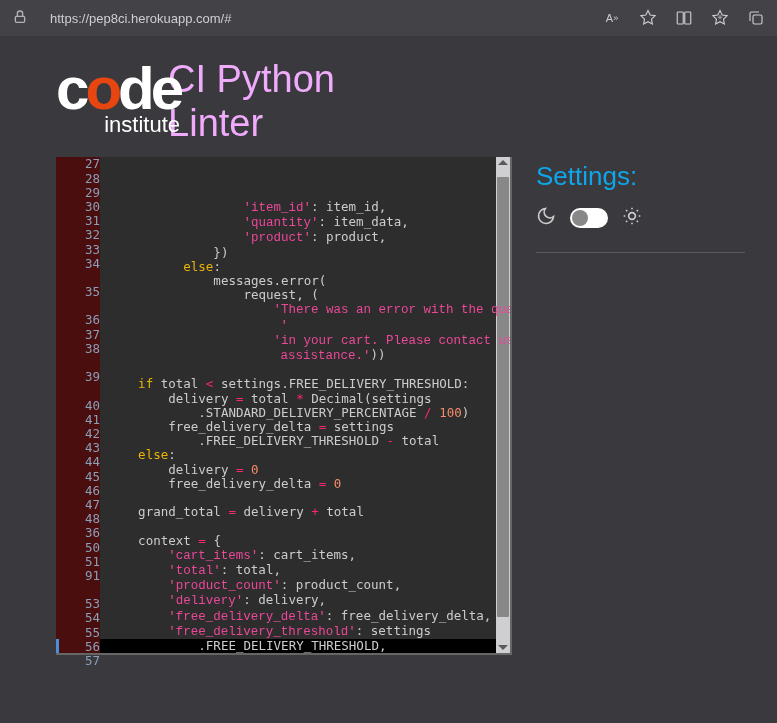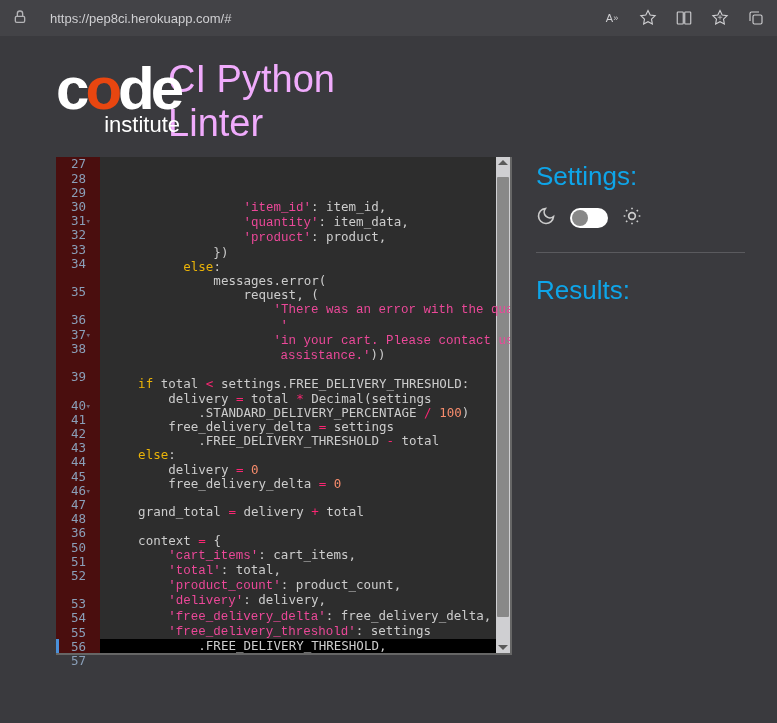--- a/index.html
+++ b/index.html
@@ -70,21 +70,21 @@
     .editor {
       display: flex;
       height: 100%;
       font-family: "Consolas", "Monaco", monospace;
       font-size: 12.5px;
       line-height: 14.2px;
       position: relative;
     }
     .gutter {
       background: #4a0e0e;
-      padding: 0 14px 0 4px;
+      padding: 0 0 0 4px;
       text-align: right;
       color: #8a9fb8;
       user-select: none;
       width: 44px;
       position: relative;
     }
     .gutter-active-mark {
       position: absolute;
       left: 0;
       bottom: 0;
@@ -245,21 +245,21 @@
             <div class="ln">42</div>
             <div class="ln">43</div>
             <div class="ln">44</div>
             <div class="ln">45</div>
             <div class="ln fold">46</div>
             <div class="ln">47</div>
             <div class="ln">48</div>
             <div class="ln">36</div>
             <div class="ln">50</div>
             <div class="ln">51</div>
-            <div class="ln tall2">52</div>
+            <div class="ln tall2">91</div>
             <div class="ln">53</div>
             <div class="ln">54</div>
             <div class="ln">55</div>
             <div class="ln">56</div>
             <div class="ln">57</div>
           </div>
         <div class="code-area">
           <div class="cursor-line"></div>
           <pre id="code">                  <span class="s-str">'item_id'</span><span class="s-pun">:</span> item_id<span class="s-pun">,</span>
                   <span class="s-str">'quantity'</span><span class="s-pun">:</span> item_data<span class="s-pun">,</span>
@@ -315,17 +315,16 @@
             </svg></span>
         <div class="toggle">
             <div class="knob"></div>
           </div>
         <span class="sun"><svg viewBox="0 0 24 24">
               <circle cx="12" cy="12" r="4"></circle>
               <path d="M12 2v2M12 20v2M4.9 4.9l1.4 1.4M17.7 17.7l1.4 1.4M2 12h2M20 12h2M4.9 19.1l1.4-1.4M17.7 6.3l1.4-1.4"></path>
             </svg></span>
       </div>
       <div class="results">
-        <h2>Results:</h2>
       </div>
     </div>
   </div>
 </div>
 
 </body></html>

